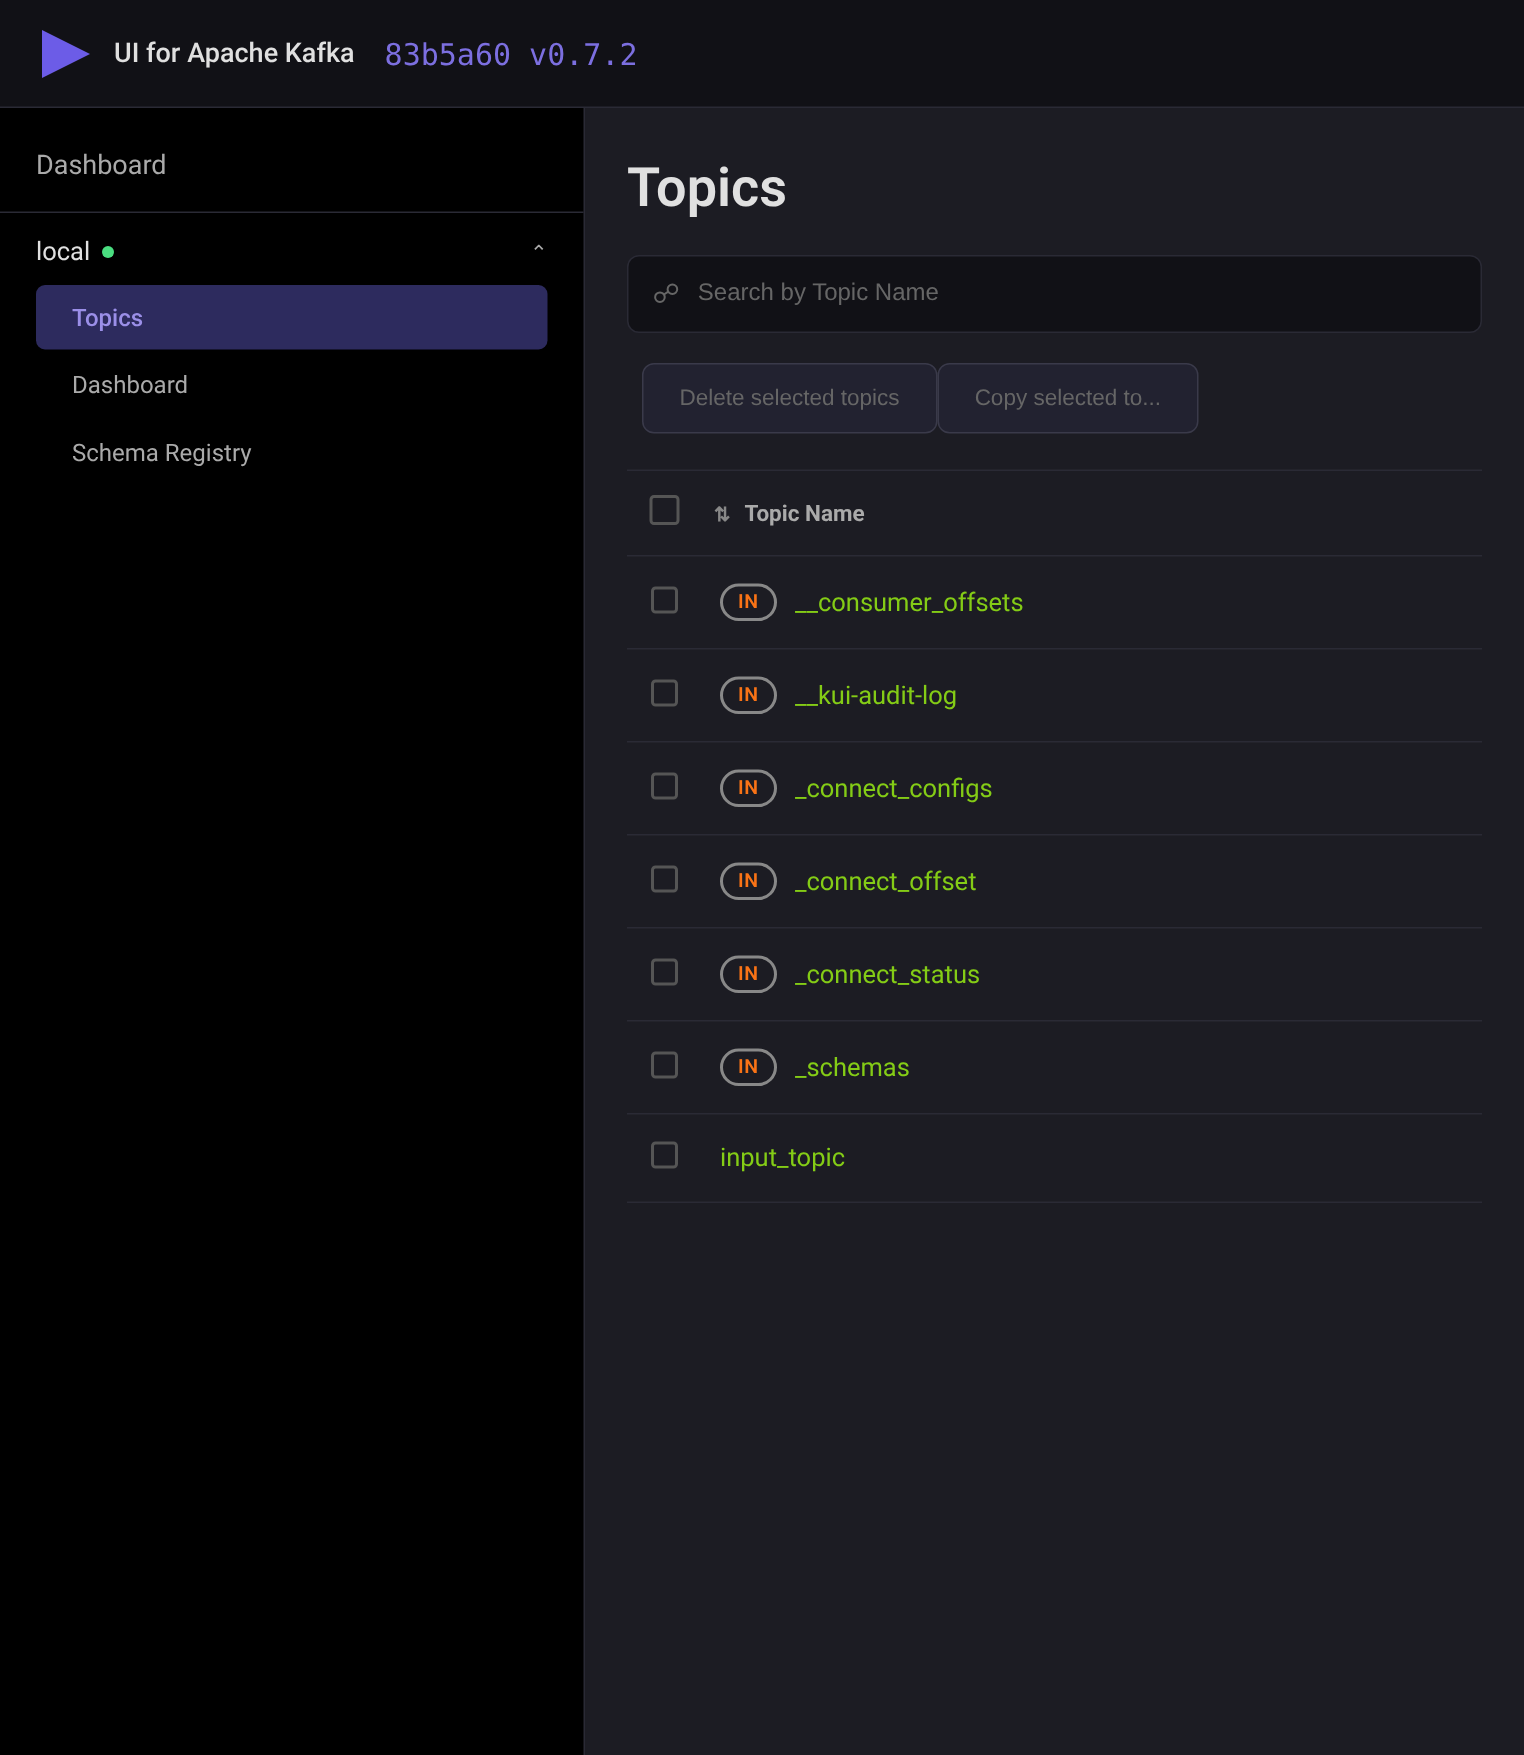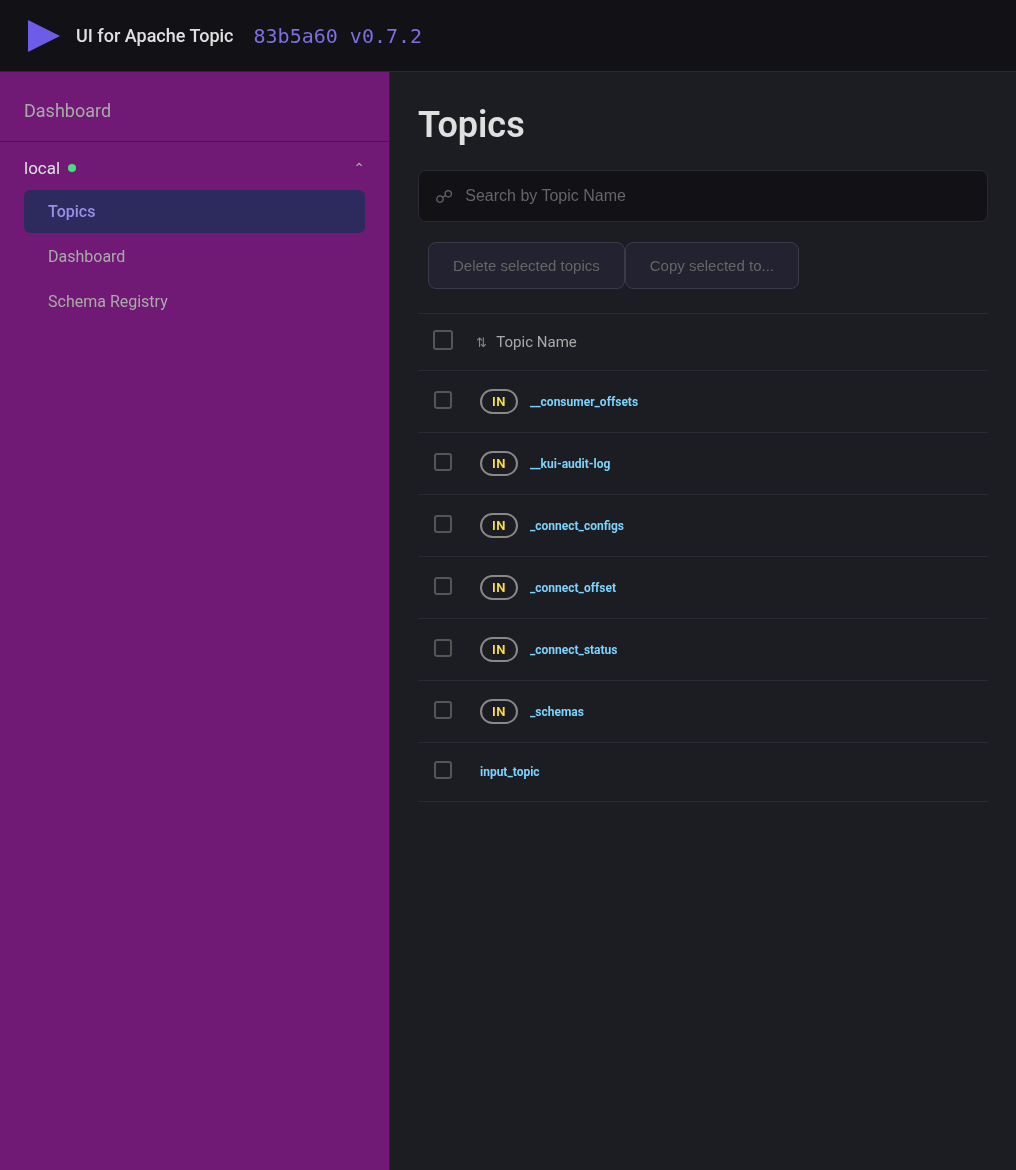--- a/index.html
+++ b/index.html
@@ -44,21 +44,21 @@
 
     
     .layout {
       display: flex;
       height: calc(1170px - 72px);
     }
 
     
     .sidebar {
       width: 390px;
-      background: #701a75;
+      background: #000000;
       border-right: 1px solid #2a2a35;
       padding: 0;
       flex-shrink: 0;
     }
     .sidebar-dashboard {
       padding: 28px 24px 20px 24px;
       font-size: 18px;
       color: #aaaaaa;
       border-bottom: 1px solid #2a2a35;
     }
@@ -174,21 +174,21 @@
       border-collapse: collapse;
     }
     .table-header {
       border-bottom: 1px solid #2a2a35;
       border-top: 1px solid #2a2a35;
     }
     .table-header th {
       padding: 16px 12px;
       text-align: left;
       color: #aaaaaa;
-      font-weight: 400;
+      font-weight: 700;
       font-size: 15px;
     }
     .th-checkbox {
       width: 50px;
       text-align: center !important;
     }
     .th-name {
       padding-left: 8px !important;
     }
     .sort-icon {
@@ -224,40 +224,39 @@
       display: flex;
       align-items: center;
       gap: 12px;
     }
     .internal-badge {
       background: transparent;
       border: 2px solid #888;
       border-radius: 20px;
       padding: 3px 10px;
       font-size: 13px;
-      color: #fde047;
+      color: #f97316;
       font-weight: 600;
       letter-spacing: 0.5px;
       flex-shrink: 0;
     }
     .topic-name-text {
-      font-size: 12px;
-      color: #7dd3fc;
-      font-weight: bold;
+      font-size: 17px;
+      color: #84cc16;
     }
   </style>
 </head>
 <body>
 
 <header class="header">
   <div class="logo-area">
     <svg class="logo-icon" viewBox="0 0 40 40">
       <polygon points="4,4 36,20 4,36" fill="#6c5ce7"></polygon>
     </svg>
-    <span class="app-title">UI for Apache Topic</span>
+    <span class="app-title">UI for Apache Kafka</span>
   </div>
   <span class="version-badge">83b5a60 v0.7.2</span>
 </header>
 
 <div class="layout">
 
   <nav class="sidebar">
     <div class="sidebar-dashboard">
       <span>Dashboard</span>
     </div>

